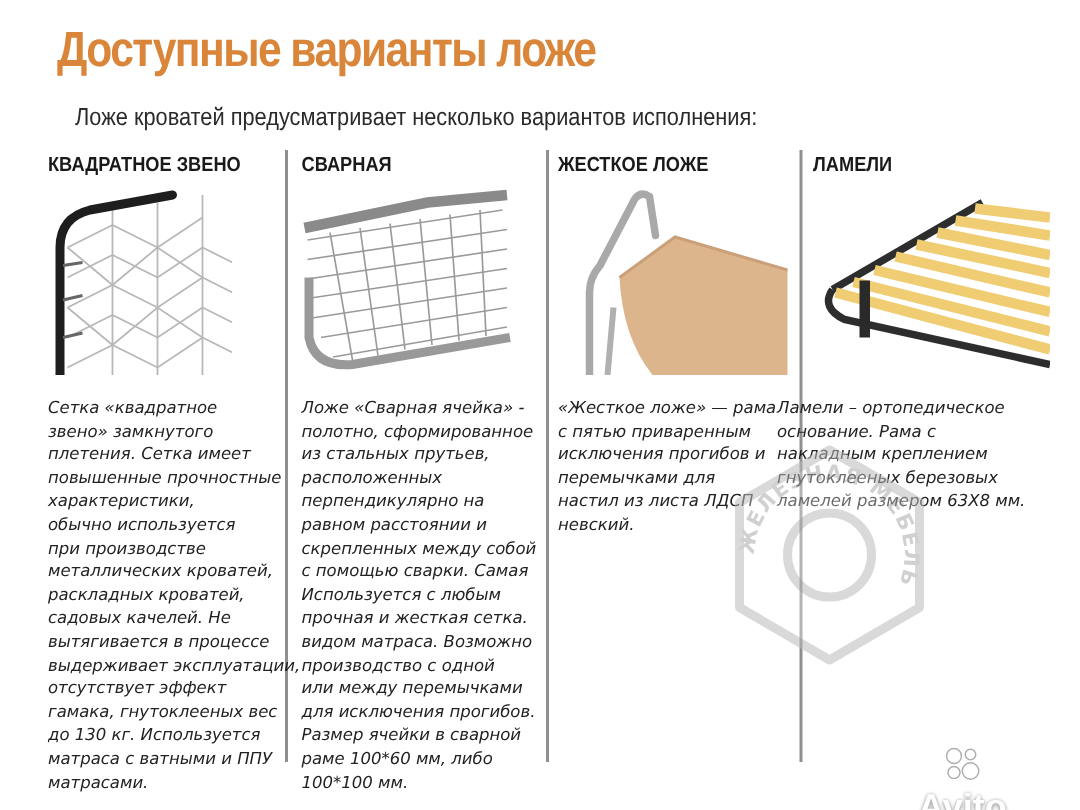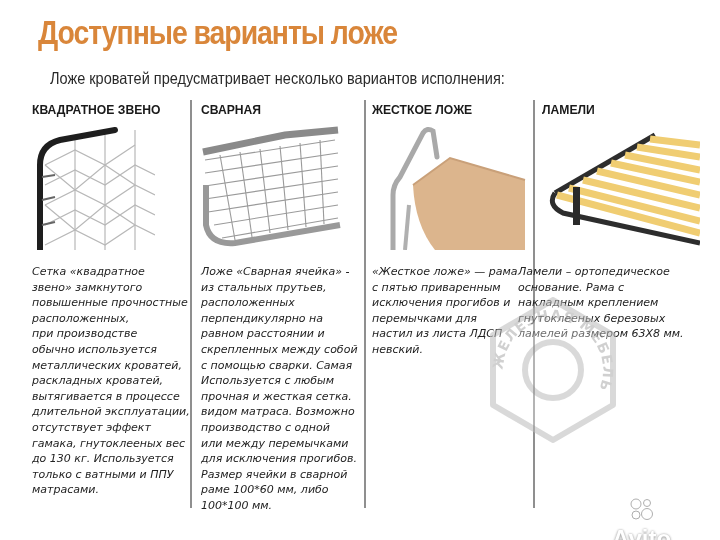--- a/index.html
+++ b/index.html
@@ -70,32 +70,34 @@
     <g stroke="#666" stroke-width="2">
         <path d="M12 52 L25 50"></path>
         <path d="M12 75 L25 72"></path>
         <path d="M12 100 L25 97"></path>
       </g>
   </svg>
 </div>
 <div class="desc" style="left:32px;">
   <span>Сетка «квадратное</span>
   <span>звено» замкнутого</span>
+  <span>плетения. Сетка имеет</span>
   <span>повышенные прочностные</span>
-  <span>расположенных,</span>
+  <span>характеристики,</span>
+  <span>обычно используется</span>
   <span>при производстве</span>
-  <span>обычно используется</span>
   <span>металлических кроватей,</span>
   <span>раскладных кроватей,</span>
+  <span>садовых качелей. Не</span>
   <span>вытягивается в процессе</span>
-  <span>длительной эксплуатации,</span>
+  <span>выдерживает эксплуатации,</span>
   <span>отсутствует эффект</span>
   <span>гамака, гнутоклееных вес</span>
   <span>до 130 кг. Используется</span>
-  <span>только с ватными и ППУ</span>
+  <span>матраса с ватными и ППУ</span>
   <span>матрасами.</span>
 </div>
 
 <div class="col-head" style="left:201px;">СВАРНАЯ</div>
 <div class="img-box" style="left:200px; width:142px;">
   <svg width="142" height="125" viewBox="0 0 142 125">
     <rect width="142" height="125" fill="#fff"></rect>
     <g stroke="#9a9a9a" stroke-width="1.1">
       <path d="M5 35 L135 15"></path>
         <path d="M5 48 L138 28"></path>
@@ -110,20 +112,21 @@
         <path d="M80 21 L88 105"></path>
       <path d="M100 18 L106 102"></path>
         <path d="M120 15 L124 99"></path>
     </g>
     <path d="M3 27 L85 10 L138 5" stroke="#8a8a8a" stroke-width="7" fill="none"></path>
     <path d="M6 60 L6 100 Q10 120 35 118 L140 100" stroke="#999" stroke-width="6" fill="none"></path>
   </svg>
 </div>
 <div class="desc" style="left:201px;">
   <span>Ложе «Сварная ячейка» -</span>
+  <span>полотно, сформированное</span>
   <span>из стальных прутьев,</span>
   <span>расположенных</span>
   <span>перпендикулярно на</span>
   <span>равном расстоянии и</span>
   <span>скрепленных между собой</span>
   <span>с помощью сварки. Самая</span>
   <span>Используется с любым</span>
   <span>прочная и жесткая сетка.</span>
   <span>видом матраса. Возможно</span>
   <span>производство с одной</span>

